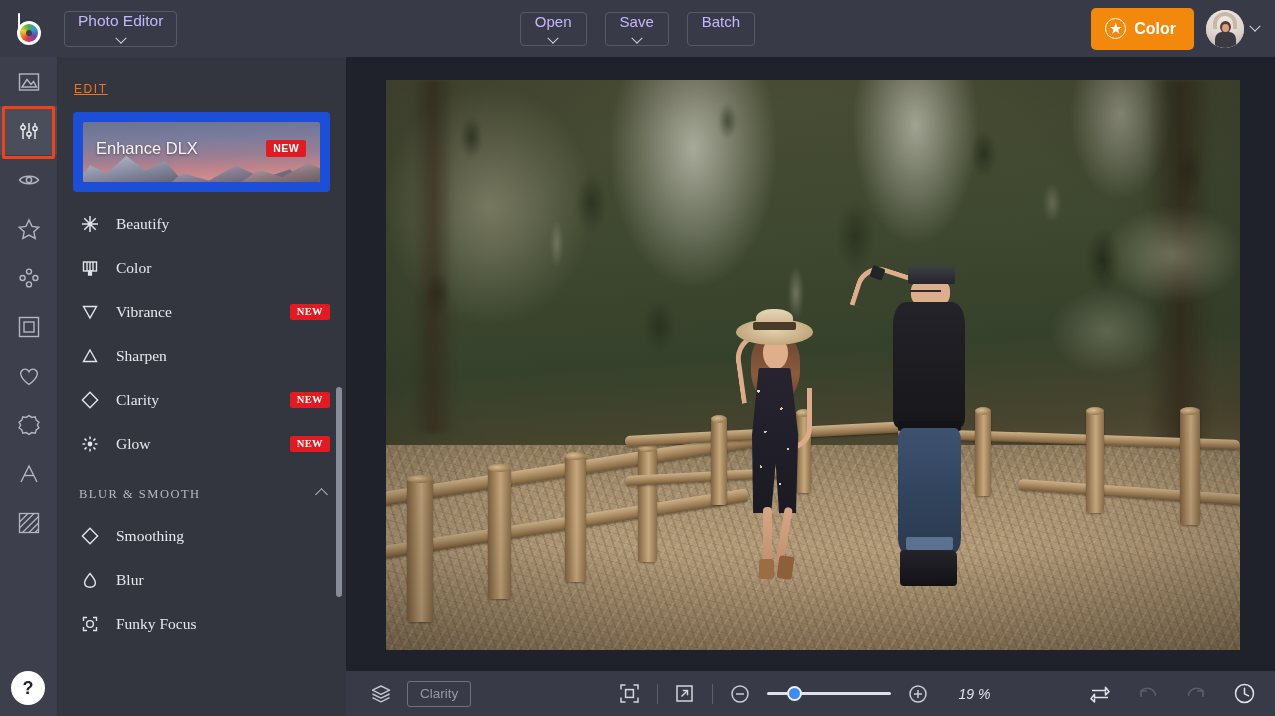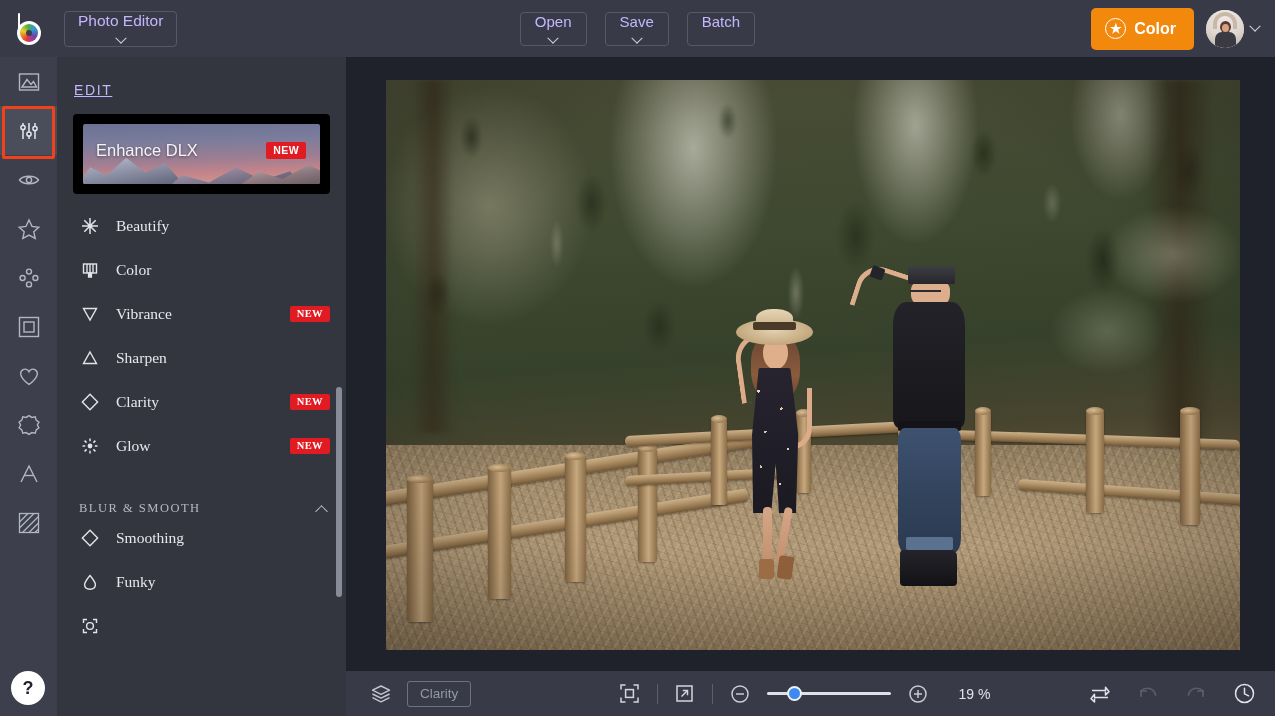--- a/index.html
+++ b/index.html
@@ -142,27 +142,27 @@
     cursor: pointer;
   }
 
   
   .panel {
     position: absolute; left: 57px; top: 57px; width: 289px; height: 659px;
     background: #33363f;
     overflow: hidden;
   }
   .panel-title {
-    color: #c4b5fd; font-size: 14px; letter-spacing: 1.6px;
+    color: #f97316; font-size: 12px; letter-spacing: 1.6px;
     padding: 25px 0 0 17px;
     text-decoration: underline;
   }
   .promo-card {
     margin: 16px 16px 0 16px;
-    background: #000000;
+    background: #1d4ed8;
     border-radius: 4px;
     padding: 10px;
     cursor: pointer;
   }
   .promo-img {
     position: relative; height: 60px; border-radius: 2px; overflow: hidden;
     background: linear-gradient(178deg, #6a7293 0%, #7b7c9c 30%, #9d7e92 58%, #c4848a 78%, #d39a92 100%);
   }
   .promo-img .mtn1 {
     position: absolute; left: -12px; bottom: -8px; width: 120px; height: 44px;
@@ -204,21 +204,21 @@
   }
   .menu-row .lbl {
     color: #e6e8ed; font-size: 15.5px; margin-left: 15px; flex: 1;
   }
   .menu-row.selected { background: #2c2f37; }
   .row-hl {
     position: absolute; left: 14px; width: 262px; height: 42px;
     border: 3px solid #f0411b; border-radius: 3px; pointer-events: none;
   }
   .section-head {
-    height: 40px; display: flex; align-items: flex-end;
+    height: 40px; display: flex; align-items: center;
     padding: 0 20px 0 22px; margin-top: 8px; cursor: pointer;
   }
   .section-head .s-lbl {
     color: #b6b9c2; font-size: 12.5px; letter-spacing: 1.5px; flex: 1;
   }
   .chev-up {
     width: 9px; height: 9px;
     border-left: 1.6px solid #b6b9c2; border-top: 1.6px solid #b6b9c2;
     transform: rotate(45deg);
   }
@@ -437,20 +437,21 @@
     height: 26px; padding: 0 12px;
     border: 1px solid #6e7280; border-radius: 3px;
     color: #9498a4; font-size: 13.5px;
     display: inline-flex; align-items: center;
     background: transparent; cursor: pointer;
   }
   .bb-center {
     position: absolute; left: 0; right: 0;
     display: flex; align-items: center; justify-content: center; gap: 14px;
     pointer-events: none;
+    font-style: italic;
   }
   .bb-center > * { pointer-events: auto; }
   .vdiv { width: 1px; height: 20px; background: #5b5f6c; }
   .icon-btn {
     width: 26px; height: 26px;
     display: flex; align-items: center; justify-content: center;
     cursor: pointer; background: transparent; border: none;
   }
   .slider {
     position: relative; width: 124px; height: 14px; display: flex; align-items: center;
@@ -711,33 +712,34 @@
         </span>
         <span class="lbl">Smoothing</span>
       </div>
 
       <div class="menu-row">
         <span class="ico">
           <svg width="18" height="18" viewBox="0 0 18 18" stroke="#e2e4ea" stroke-width="1.4" fill="none">
             <path d="M9 2.5 C9 2.5 3.6 9 3.6 11.6 C3.6 14.6 6 16.3 9 16.3 C12 16.3 14.4 14.6 14.4 11.6 C14.4 9 9 2.5 9 2.5 Z"></path>
           </svg>
         </span>
-        <span class="lbl">Funky</span>
+        <span class="lbl">Blur</span>
       </div>
 
       <div class="menu-row">
         <span class="ico">
           <svg width="18" height="18" viewBox="0 0 18 18" stroke="#e2e4ea" stroke-width="1.4" fill="none">
             <path d="M2.5 6 L2.5 2.5 L6 2.5"></path>
               <path d="M12 2.5 L15.5 2.5 L15.5 6"></path>
             <path d="M15.5 12 L15.5 15.5 L12 15.5"></path>
               <path d="M6 15.5 L2.5 15.5 L2.5 12"></path>
             <circle cx="9" cy="9" r="3.4"></circle>
           </svg>
         </span>
+        <span class="lbl">Funky Focus</span>
       </div>
 
     </div>
 
     <div class="panel-scrollbar"></div>
   </div>
 
   <div class="canvas">
     <div class="photo">
       <div class="ph-forest"></div>

